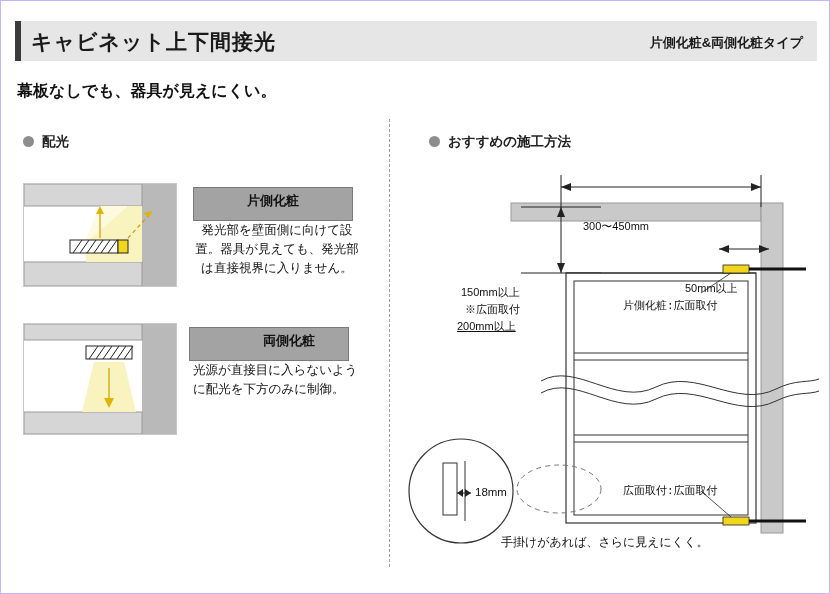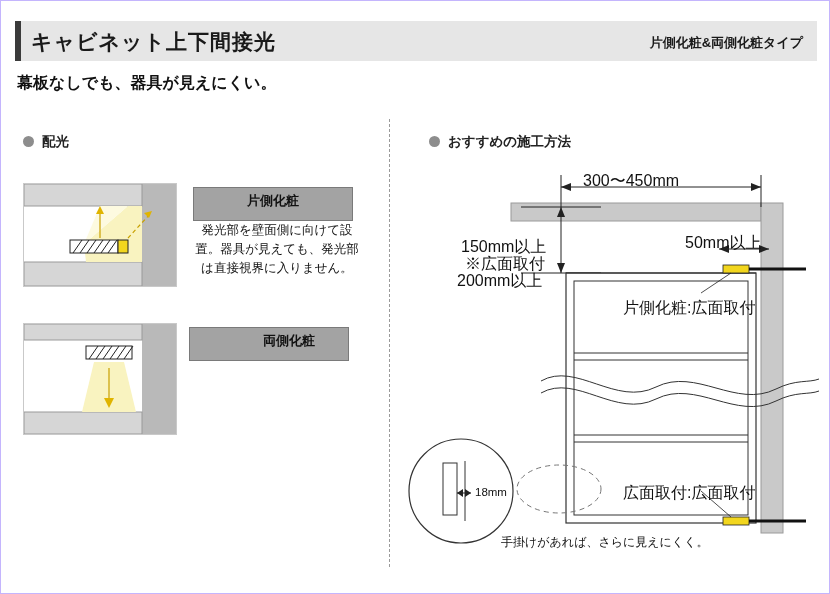--- a/index.html
+++ b/index.html
@@ -44,21 +44,21 @@
     position: absolute;
     right: 26px;
     top: 33px;
     font-size: 13px;
     font-weight: bold;
     color: #1a1a1a;
   }
   .lead {
     position: absolute;
     left: 16px;
-    top: 72px;
+    top: 80px;
     font-size: 16px;
     font-weight: bold;
     color: #111;
   }
 
   
   .sec-head {
     position: absolute;
     font-size: 13.5px;
     font-weight: bold;
@@ -126,29 +126,31 @@
   
   #diagram {
     position: absolute;
     left: 400px;
     top: 160px;
     width: 418px;
     height: 400px;
   }
   .dg-text {
     position: absolute;
-    font-size: 16px;
+    font-size: 11px;
     color: #111;
     white-space: nowrap;
+    margin-top: 48px;
   }
   .callout {
     position: absolute;
-    font-size: 16px;
+    font-size: 11px;
     color: #111;
     white-space: nowrap;
+    font-family: Liberation Mono, monospace;
   }
   .note-bottom {
     position: absolute;
     left: 500px;
     top: 533px;
     font-size: 12px;
     color: #111;
   }
   .dim18 {
     position: absolute;
@@ -236,20 +238,21 @@
 
       <polygon points="70,38 100,38 112,88 58,88" fill="#f9f3c0"></polygon>
 
       <g stroke="#c8a000" stroke-width="1.2" fill="none">
         <line x1="85" y1="44" x2="85" y2="78"></line>
       </g>
       <polygon points="85,84 80,74 90,74" fill="#e0b400"></polygon>
     </svg>
   </div>
   <div class="label-box" id="lab2">両側化粧</div>
+  <div class="desc" id="desc2">光源が直接目に入らないように配光を下方のみに制御。</div>
 
   <div id="diagram">
     <svg width="418" height="400" viewBox="0 0 418 400">
 
       <rect x="110" y="42" width="250" height="18" fill="#c9c9c9" stroke="#9a9a9a" stroke-width="1"></rect>
       <rect x="360" y="42" width="22" height="330" fill="#c9c9c9" stroke="#9a9a9a" stroke-width="1"></rect>
 
       <line x1="160" y1="26" x2="360" y2="26" stroke="#222" stroke-width="1"></line>
       <line x1="160" y1="14" x2="160" y2="46" stroke="#222" stroke-width="1"></line>
       <line x1="360" y1="14" x2="360" y2="46" stroke="#222" stroke-width="1"></line>
@@ -292,21 +295,21 @@
       <line x1="56" y1="332" x2="70" y2="332" stroke="#222" stroke-width="1"></line>
       <polygon points="56,332 62,328 62,336" fill="#222"></polygon>
       <polygon points="70,332 64,328 64,336" fill="#222"></polygon>
 
       <ellipse cx="158" cy="328" rx="42" ry="24" fill="none" stroke="#777" stroke-width="1" stroke-dasharray="5,4"></ellipse>
     </svg>
 
     <div class="dg-text" style="left:182px; top:10px;">300〜450mm</div>
     <div class="dg-text" style="left:60px; top:76px;">150mm以上</div>
     <div class="dg-text" style="left:64px; top:93px;">※広面取付</div>
-    <div class="dg-text" style="left:56px; top:110px;">200mm以上</div>
+    <div class="dg-text" style="left:56px; top:110px;text-decoration:underline;">200mm以上</div>
     <div class="dg-text" style="left:284px; top:72px;">50mm以上</div>
 
     <div class="callout" style="left:222px; top:137px;">片側化粧:広面取付</div>
     <div class="callout" style="left:222px; top:322px;">広面取付:広面取付</div>
   </div>
 
   <div class="dim18">18mm</div>
   <div class="note-bottom">手掛けがあれば、さらに見えにくく。</div>
 
 </div>

